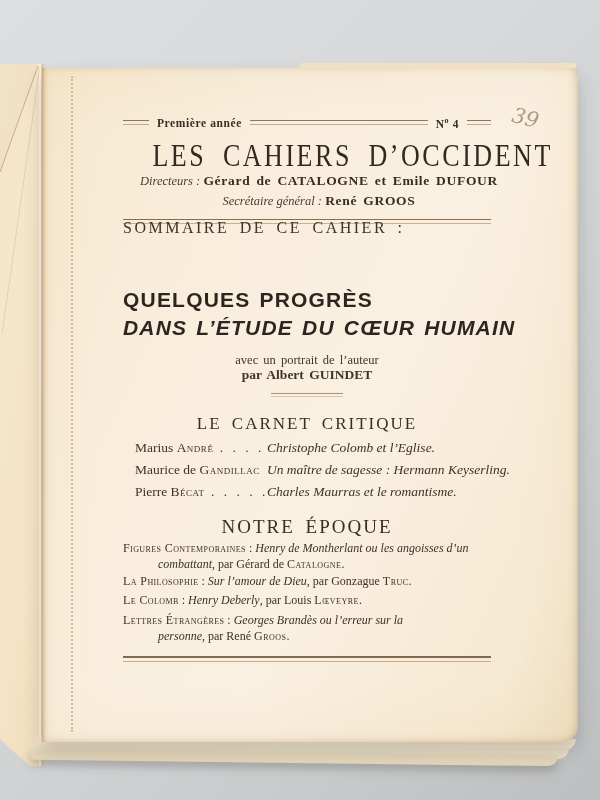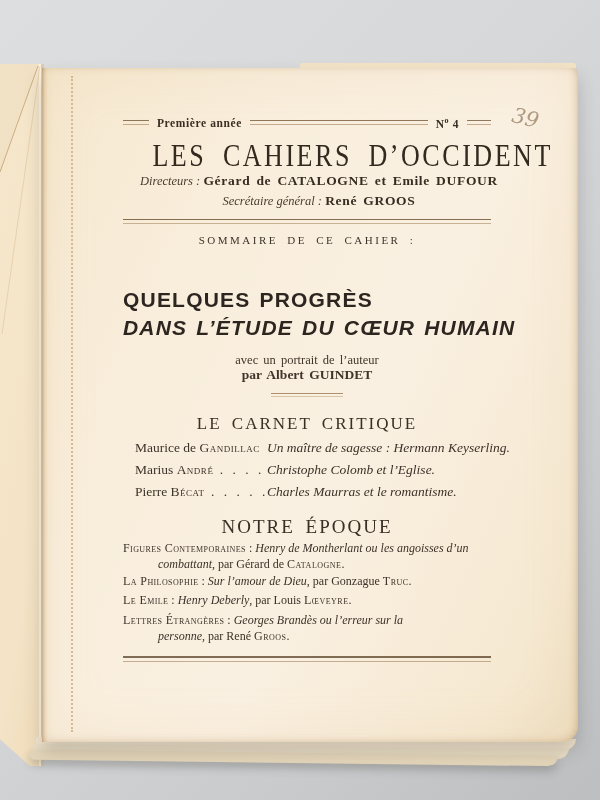--- a/index.html
+++ b/index.html
@@ -63,21 +63,21 @@
 
   .journal-title{top:70px;text-align:center;font-size:31px;letter-spacing:3px;word-spacing:9px;
     color:#33291f;white-space:nowrap;transform:scaleX(.84);transform-origin:center;}
   .byline{text-align:center;white-space:nowrap;font-size:13.5px;color:#382d22;margin-left:12px;}
   .directors{top:105px;}
   .secretary{top:125px;}
   .byline .lbl{font-style:italic;font-size:12.5px;color:#4a3c2e;}
   .byline .bold{font-weight:bold;letter-spacing:.7px;word-spacing:2px;}
 
   .rule-a{top:151px;height:3px;border-top:1px solid rgba(105,78,46,.8);border-bottom:1px solid rgba(160,125,85,.55);}
-  .sommaire-h{top:166px;text-align:center;font-size:11px;letter-spacing:2.5px;word-spacing:4px;color:#3e332a;}
+  .sommaire-h{top:151px;font-size:16px;letter-spacing:2.5px;word-spacing:4px;color:#3e332a;}
   .feature-author{top:196px;text-align:center;font-weight:bold;font-size:15px;letter-spacing:1.3px;word-spacing:4px;color:#352b20;}
   .ft{font-family:"Liberation Sans", sans-serif;font-weight:bold;font-size:21px;
     letter-spacing:1.2px;word-spacing:2px;color:#2d2620;white-space:nowrap;}
   .ft1{top:220px;}
   .ft2{top:248px;font-style:italic;}
   .note{text-align:center;font-size:12.5px;word-spacing:2px;color:#41352a;}
   .note1{top:285px;}
   .note2{top:299px;font-weight:bold;font-size:13.5px;}
   .rule-short{top:325px;left:148px !important;width:72px !important;height:2px;
     border-top:1px solid rgba(140,105,65,.7);border-bottom:1px solid rgba(190,160,120,.55);}
@@ -146,43 +146,43 @@
       <div class="ft ft1">QUELQUES PROGRÈS</div>
       <div class="ft ft2">DANS L’ÉTUDE DU CŒUR HUMAIN</div>
       <div class="note note1">avec un portrait de l’auteur</div>
       <div class="note note2">par Albert GUINDET</div>
       <div class="rule-short"></div>
 
       <div class="carnet-h">LE CARNET CRITIQUE</div>
 
       <div class="carnet-list">
         <div class="crow">
+          <span class="auth"><span style="white-space:pre">Marius </span><span class="sc">André</span><span class="dots" style="white-space:pre"> . . . .</span></span>
+          <span class="work">Christophe Colomb et l’Eglise.</span>
+        </div>
+        <div class="crow">
           <span class="auth"><span style="white-space:pre">Maurice de </span><span class="sc">Gandillac</span><span class="dots" style="white-space:pre"></span></span>
           <span class="work">Un maître de sagesse : Hermann Keyserling.</span>
-        </div>
-        <div class="crow">
-          <span class="auth"><span style="white-space:pre">Marius </span><span class="sc">André</span><span class="dots" style="white-space:pre"> . . . .</span></span>
-          <span class="work">Christophe Colomb et l’Eglise.</span>
         </div>
         <div class="crow">
           <span class="auth"><span style="white-space:pre">Pierre </span><span class="sc">Bécat</span><span class="dots" style="white-space:pre"> . . . . .</span></span>
           <span class="work">Charles Maurras et le romantisme.</span>
         </div>
       </div>
 
       <div class="epoque-h">NOTRE ÉPOQUE</div>
 
       <div class="ep ep0">
         <span class="rubric">Figures Contemporaines</span><span style="white-space:pre"> : </span><span class="work">Henry de Montherlant ou les angoisses d’un combattant</span><span style="white-space:pre">, par Gérard de </span><span class="sc">Catalogne</span><span>.</span>
       </div>
       <div class="ep ep1">
         <span class="rubric">La Philosophie</span><span style="white-space:pre"> : </span><span class="work">Sur l’amour de Dieu</span><span style="white-space:pre">, par Gonzague </span><span class="sc">Truc</span><span>.</span>
       </div>
       <div class="ep ep2">
-        <span class="rubric">Le Emile</span><span style="white-space:pre"> : </span><span class="work">Henry Deberly</span><span style="white-space:pre">, par Louis </span><span class="sc">Lœveyre</span><span>.</span>
+        <span class="rubric">Le Colomb</span><span style="white-space:pre"> : </span><span class="work">Henry Deberly</span><span style="white-space:pre">, par Louis </span><span class="sc">Lœveyre</span><span>.</span>
       </div>
       <div class="ep ep3">
         <span class="rubric">Lettres Étrangères</span><span style="white-space:pre"> : </span><span class="work">Georges Brandès ou l’erreur sur la personne</span><span style="white-space:pre">, par René </span><span class="sc">Groos</span><span>.</span>
       </div>
 
       <div class="rule-b"></div>
 
     </div>
   </div>
 </div>

